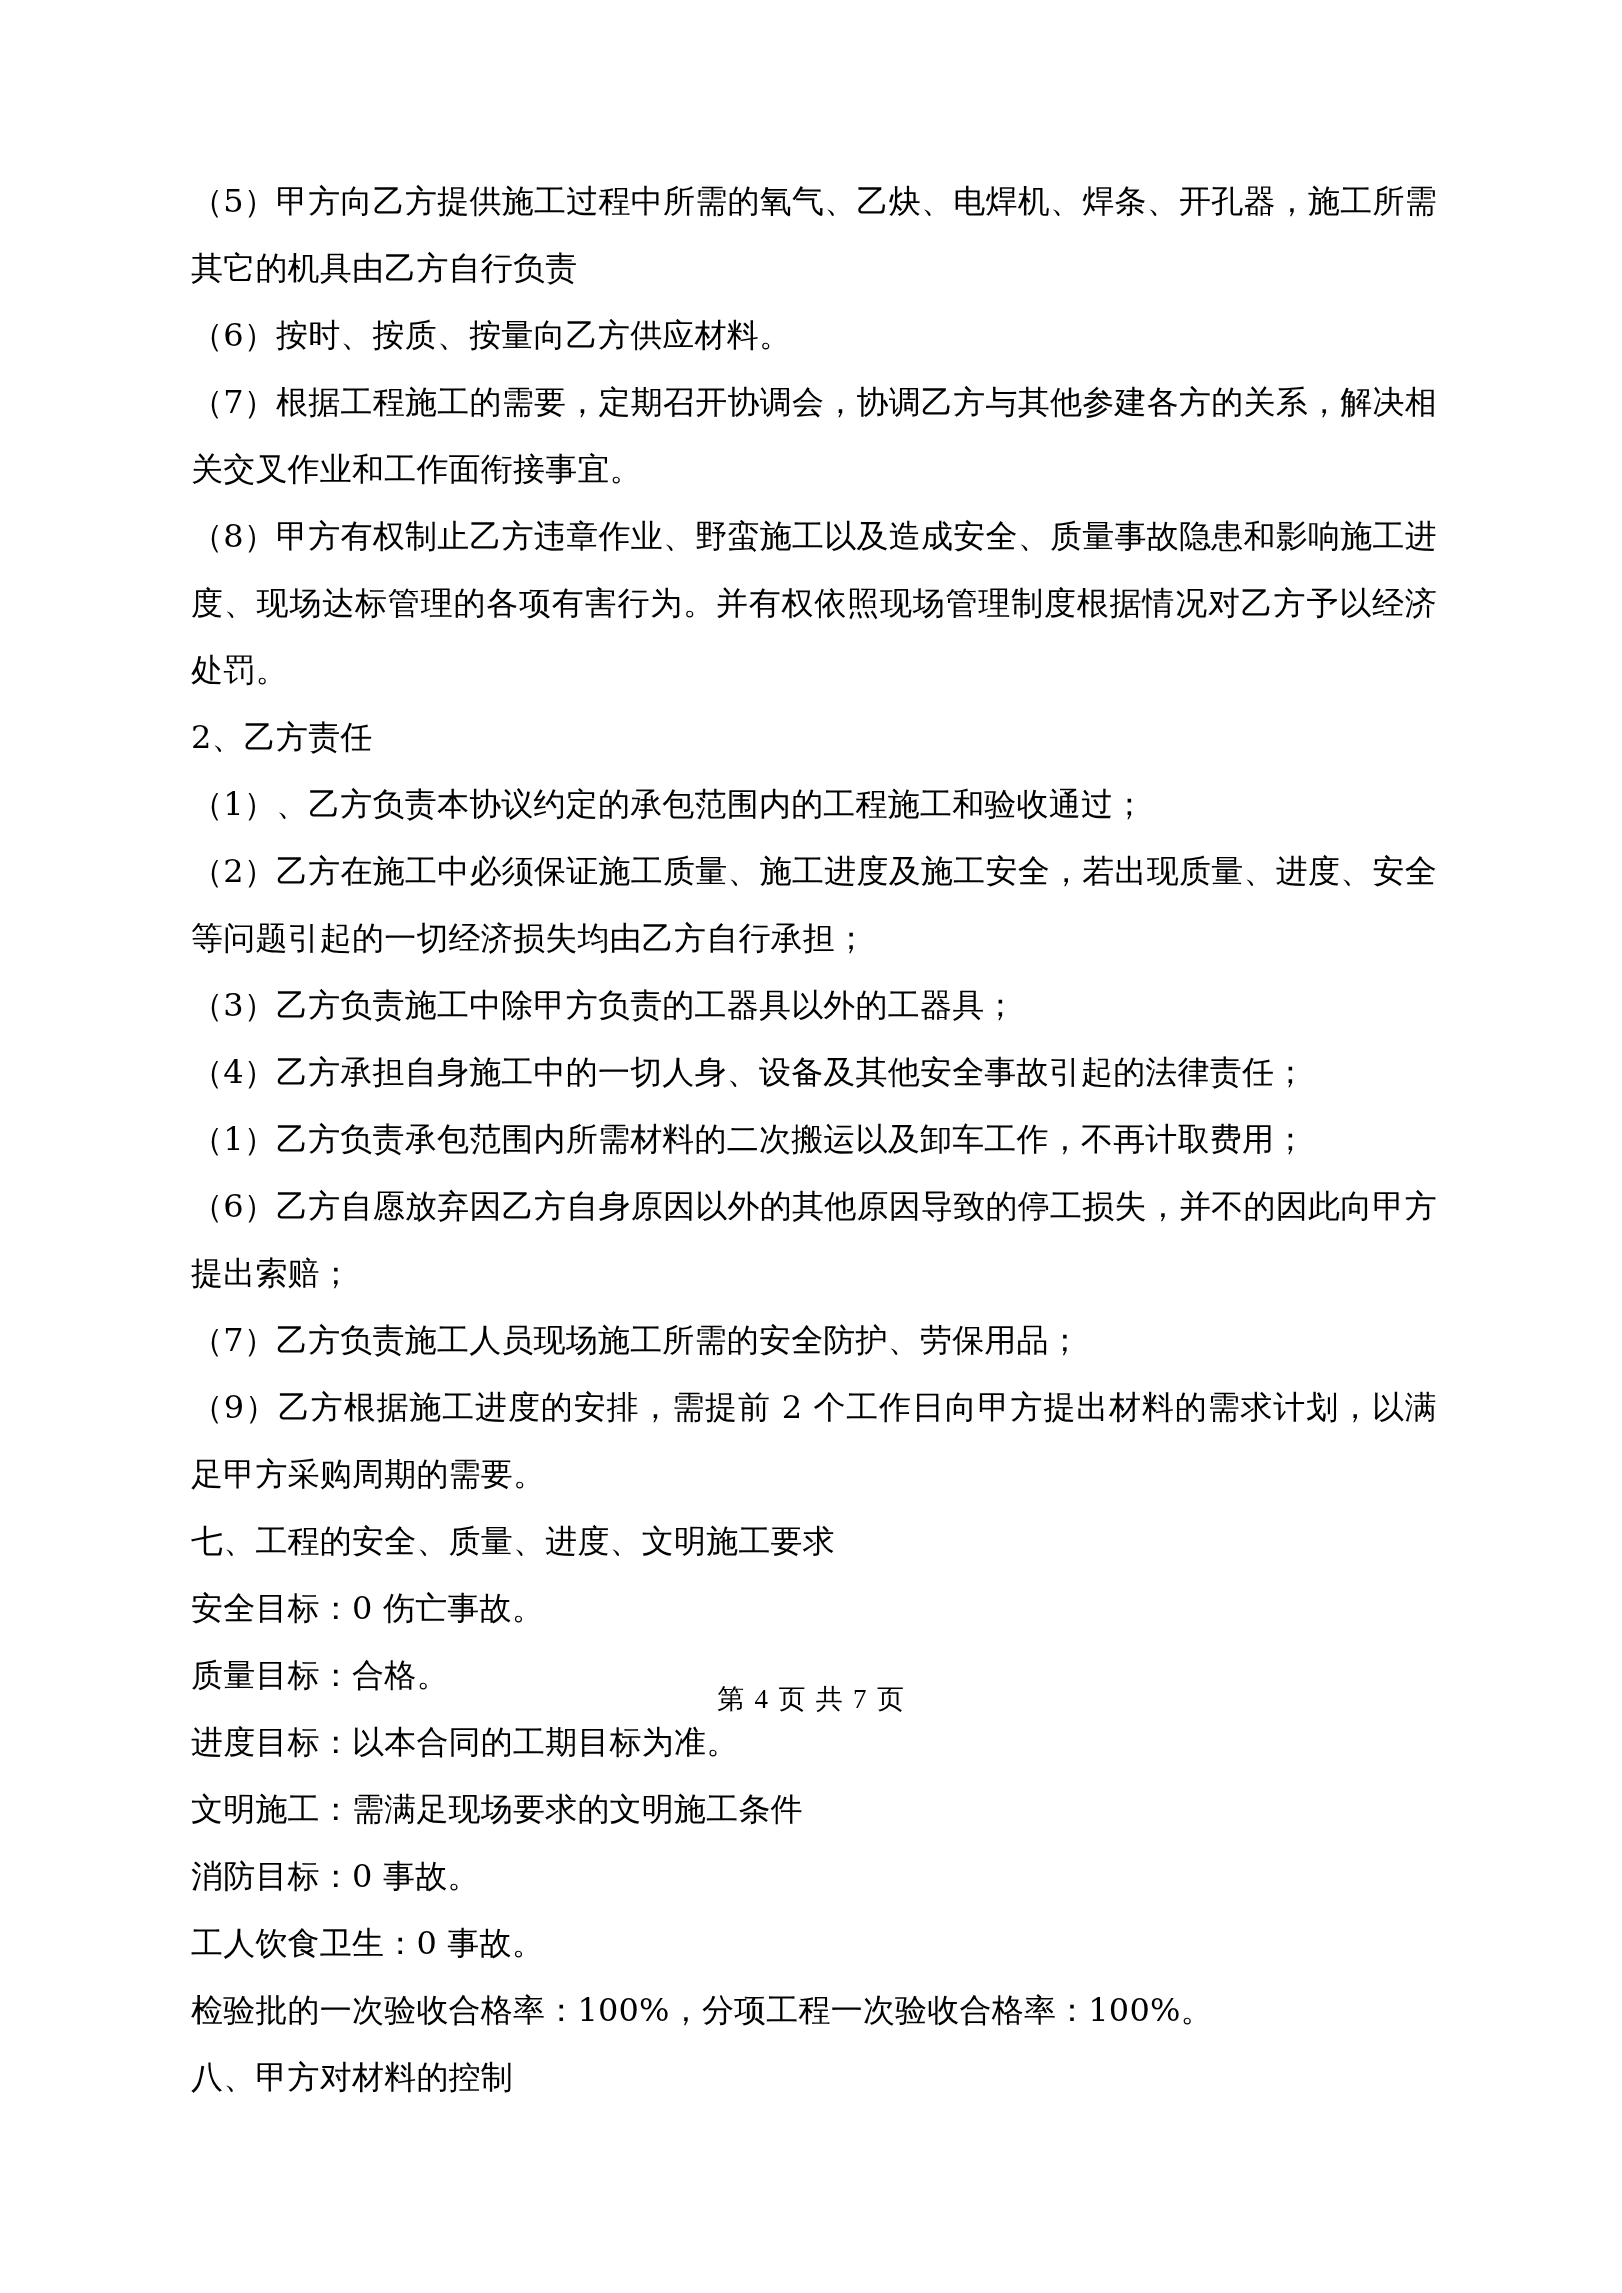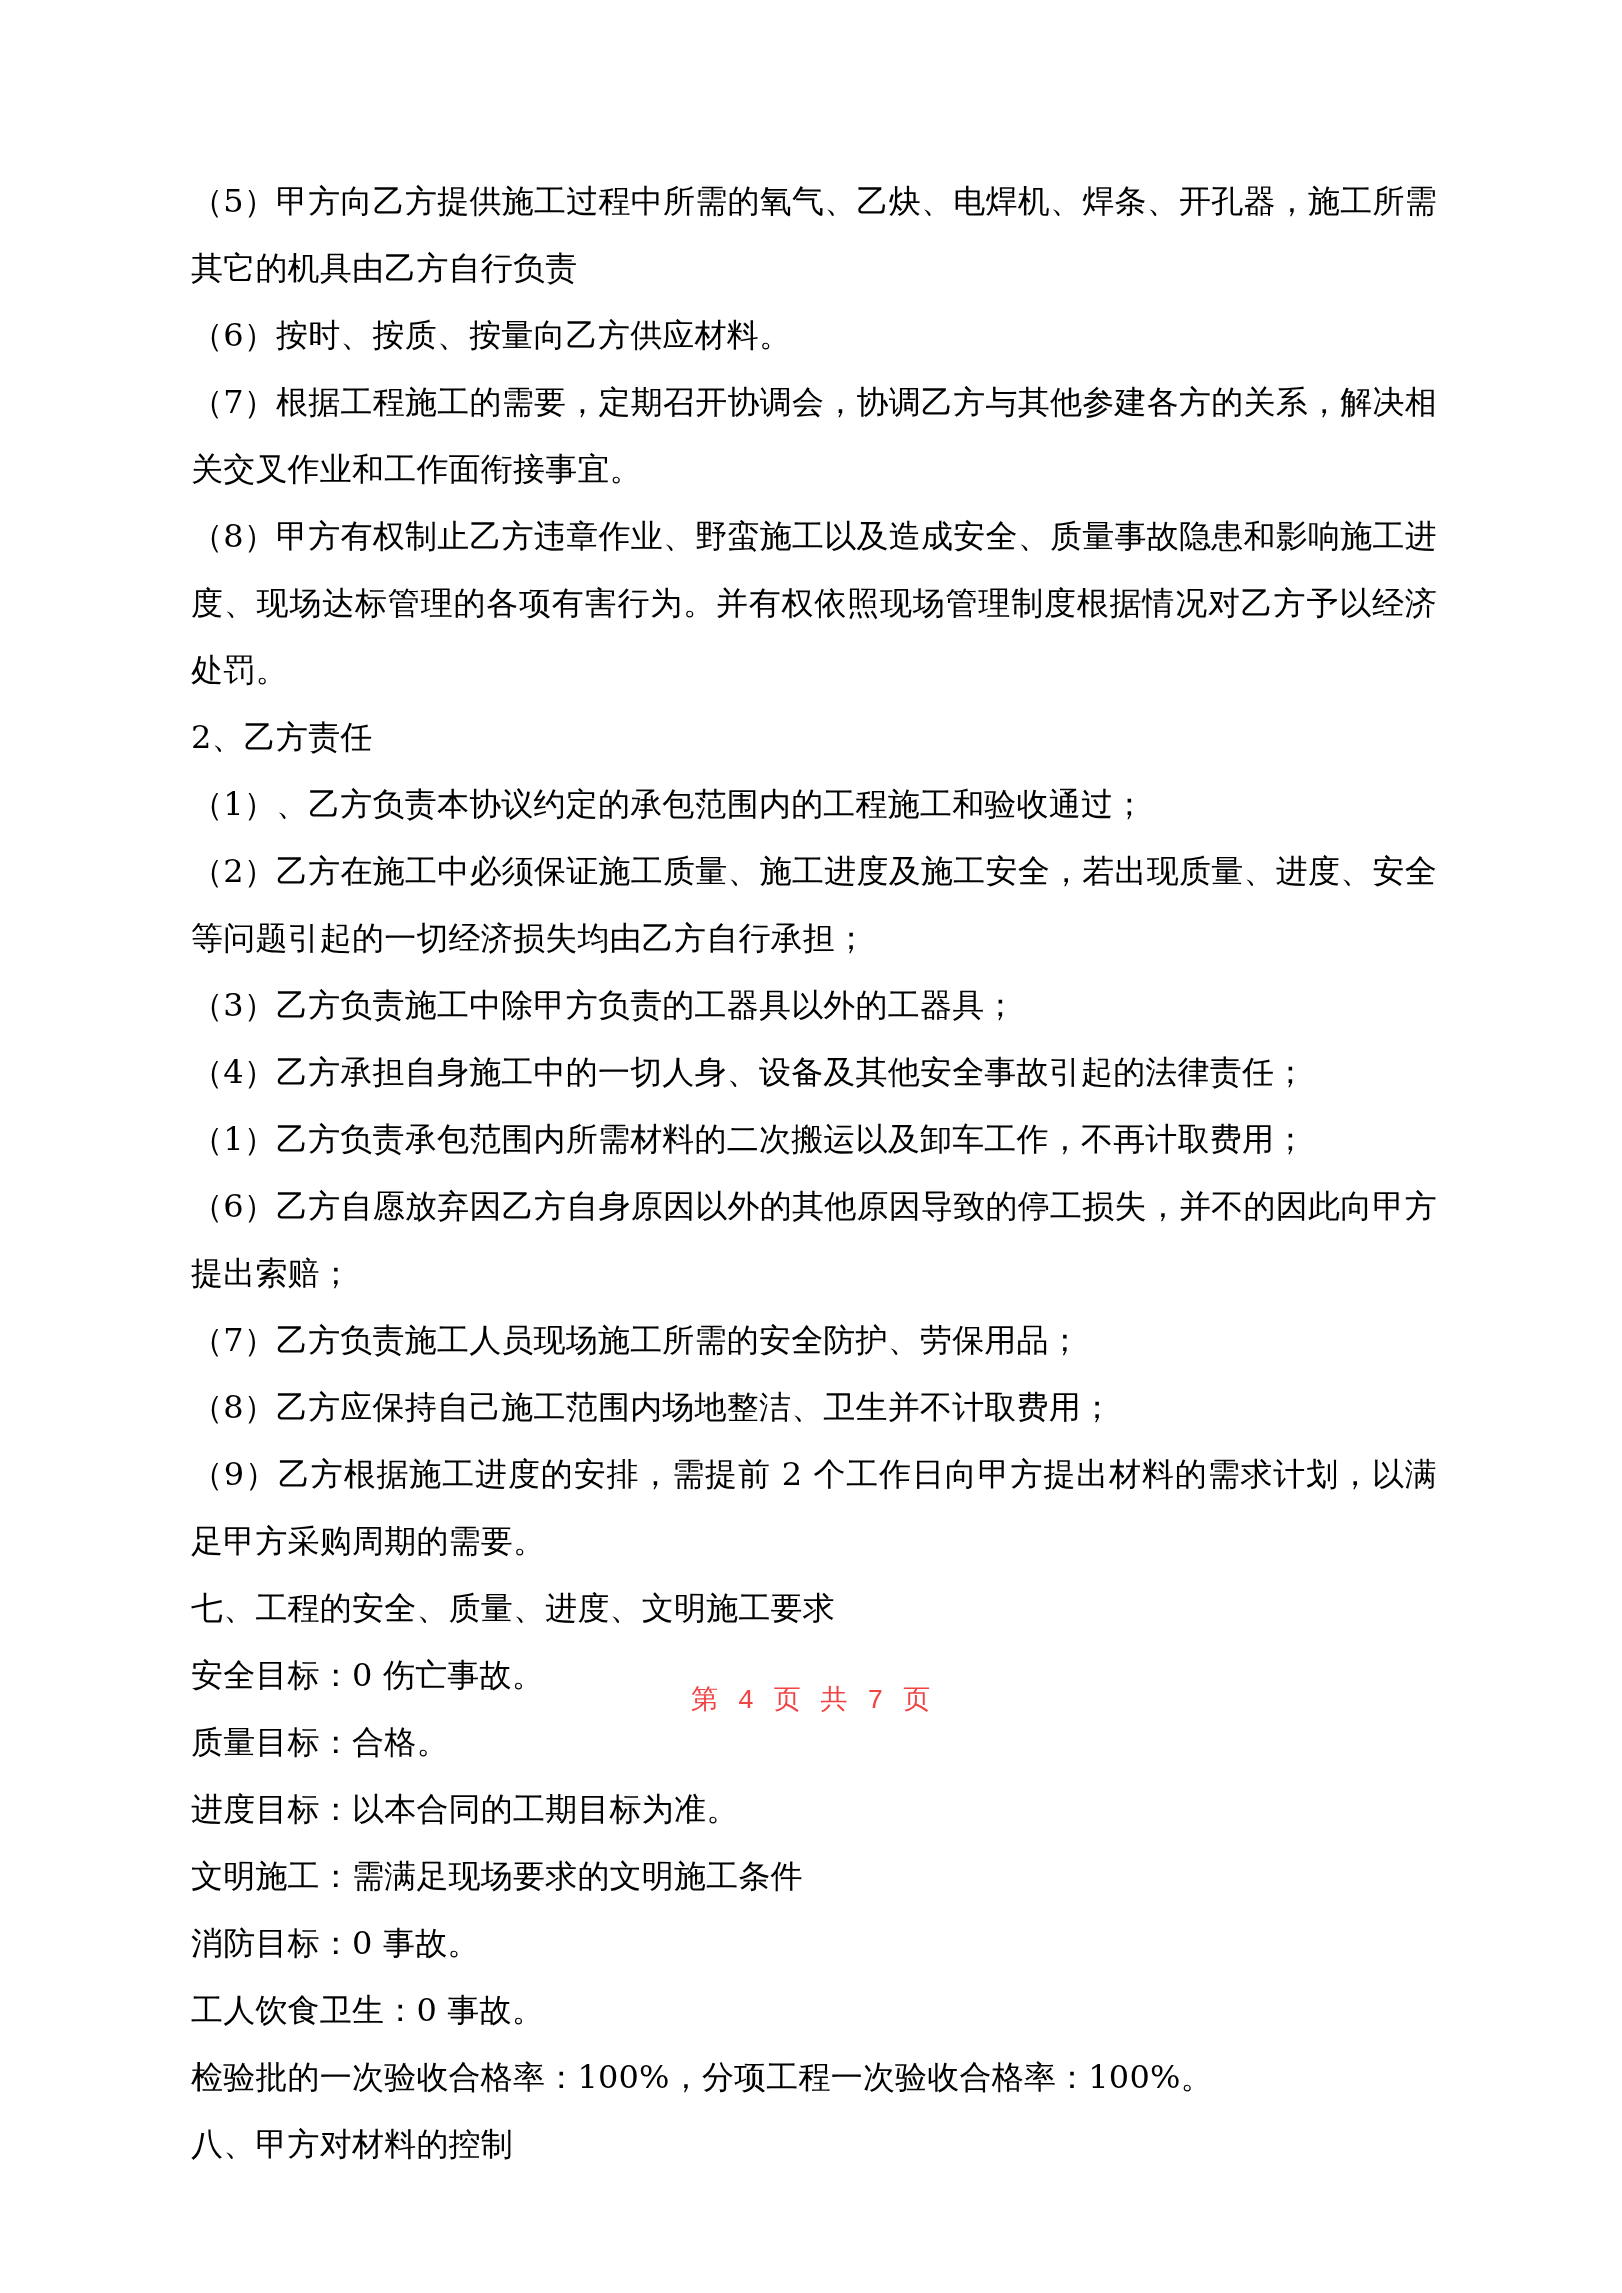--- a/index.html
+++ b/index.html
@@ -37,43 +37,42 @@
   p.indent {
     text-indent: 0;
   }
   .footer {
     position: absolute;
     left: 0;
     right: 0;
     bottom: 107px;
     text-align: center;
     font-size: 27px;
-    font-family: Liberation Mono, monospace;
+    font-family: Liberation Serif, serif;
     letter-spacing: 1.8px;
-    color: #ef4444;
+    color: #000000;
   }
 </style>
 </head>
 <body>
 
 <div class="page">
   <div class="doc-body">
     <p class="para indent">（5）甲方向乙方提供施工过程中所需的氧气、乙炔、电焊机、焊条、开孔器，施工所需其它的机具由乙方自行负责</p>
     <p class="para indent">（6）按时、按质、按量向乙方供应材料。</p>
     <p class="para indent">（7）根据工程施工的需要，定期召开协调会，协调乙方与其他参建各方的关系，解决相关交叉作业和工作面衔接事宜。</p>
     <p class="para indent">（8）甲方有权制止乙方违章作业、野蛮施工以及造成安全、质量事故隐患和影响施工进度、现场达标管理的各项有害行为。并有权依照现场管理制度根据情况对乙方予以经济处罚。</p>
     <p class="para">2、乙方责任</p>
     <p class="para indent">（1）、乙方负责本协议约定的承包范围内的工程施工和验收通过；</p>
     <p class="para indent">（2）乙方在施工中必须保证施工质量、施工进度及施工安全，若出现质量、进度、安全等问题引起的一切经济损失均由乙方自行承担；</p>
     <p class="para indent">（3）乙方负责施工中除甲方负责的工器具以外的工器具；</p>
     <p class="para indent">（4）乙方承担自身施工中的一切人身、设备及其他安全事故引起的法律责任；</p>
     <p class="para indent">（1）乙方负责承包范围内所需材料的二次搬运以及卸车工作，不再计取费用；</p>
     <p class="para indent">（6）乙方自愿放弃因乙方自身原因以外的其他原因导致的停工损失，并不的因此向甲方提出索赔；</p>
     <p class="para indent">（7）乙方负责施工人员现场施工所需的安全防护、劳保用品；</p>
-    <p class="para indent">（8）乙方应保持自己施工范围内场地整洁、卫生并不计取费用；</p>
     <p class="para indent">（9）乙方根据施工进度的安排，需提前 2 个工作日向甲方提出材料的需求计划，以满足甲方采购周期的需要。</p>
     <p class="para">七、工程的安全、质量、进度、文明施工要求</p>
     <p class="para">安全目标：0 伤亡事故。</p>
     <p class="para">质量目标：合格。</p>
     <p class="para">进度目标：以本合同的工期目标为准。</p>
     <p class="para">文明施工：需满足现场要求的文明施工条件</p>
     <p class="para">消防目标：0 事故。</p>
     <p class="para">工人饮食卫生：0 事故。</p>
     <p class="para">检验批的一次验收合格率：100%，分项工程一次验收合格率：100%。</p>
     <p class="para">八、甲方对材料的控制</p>

